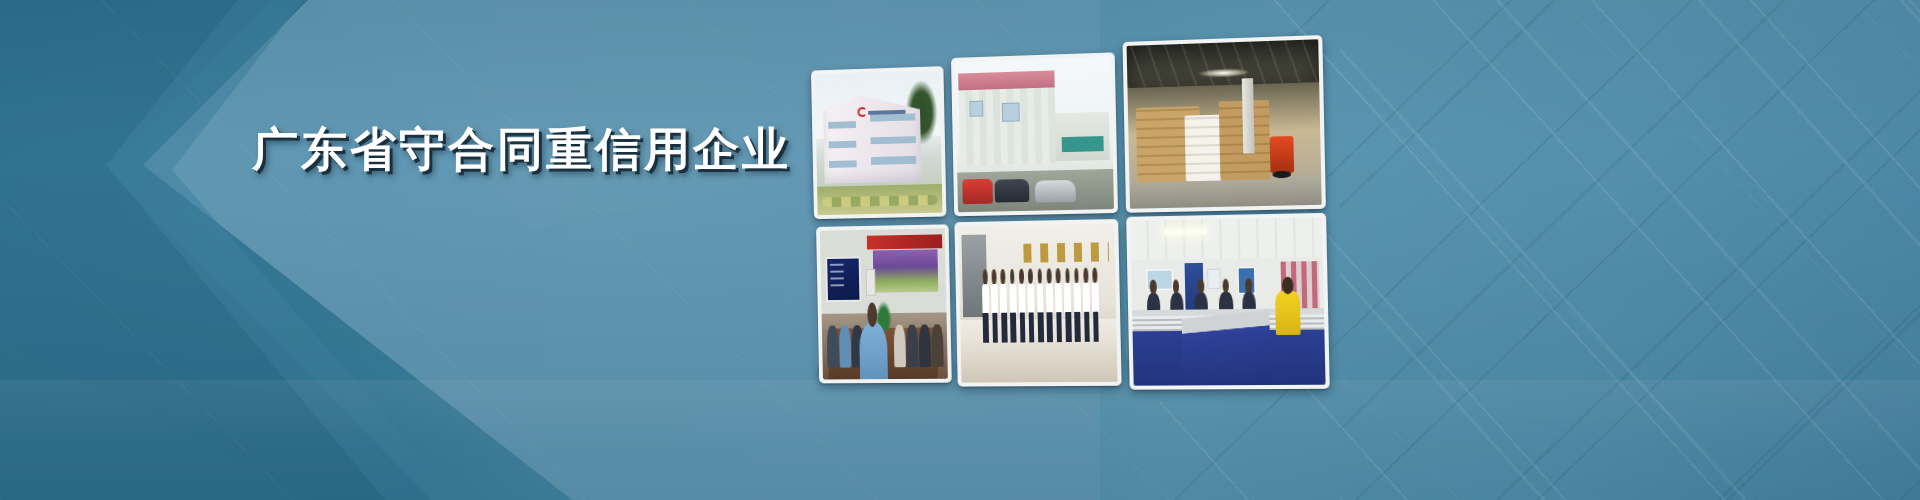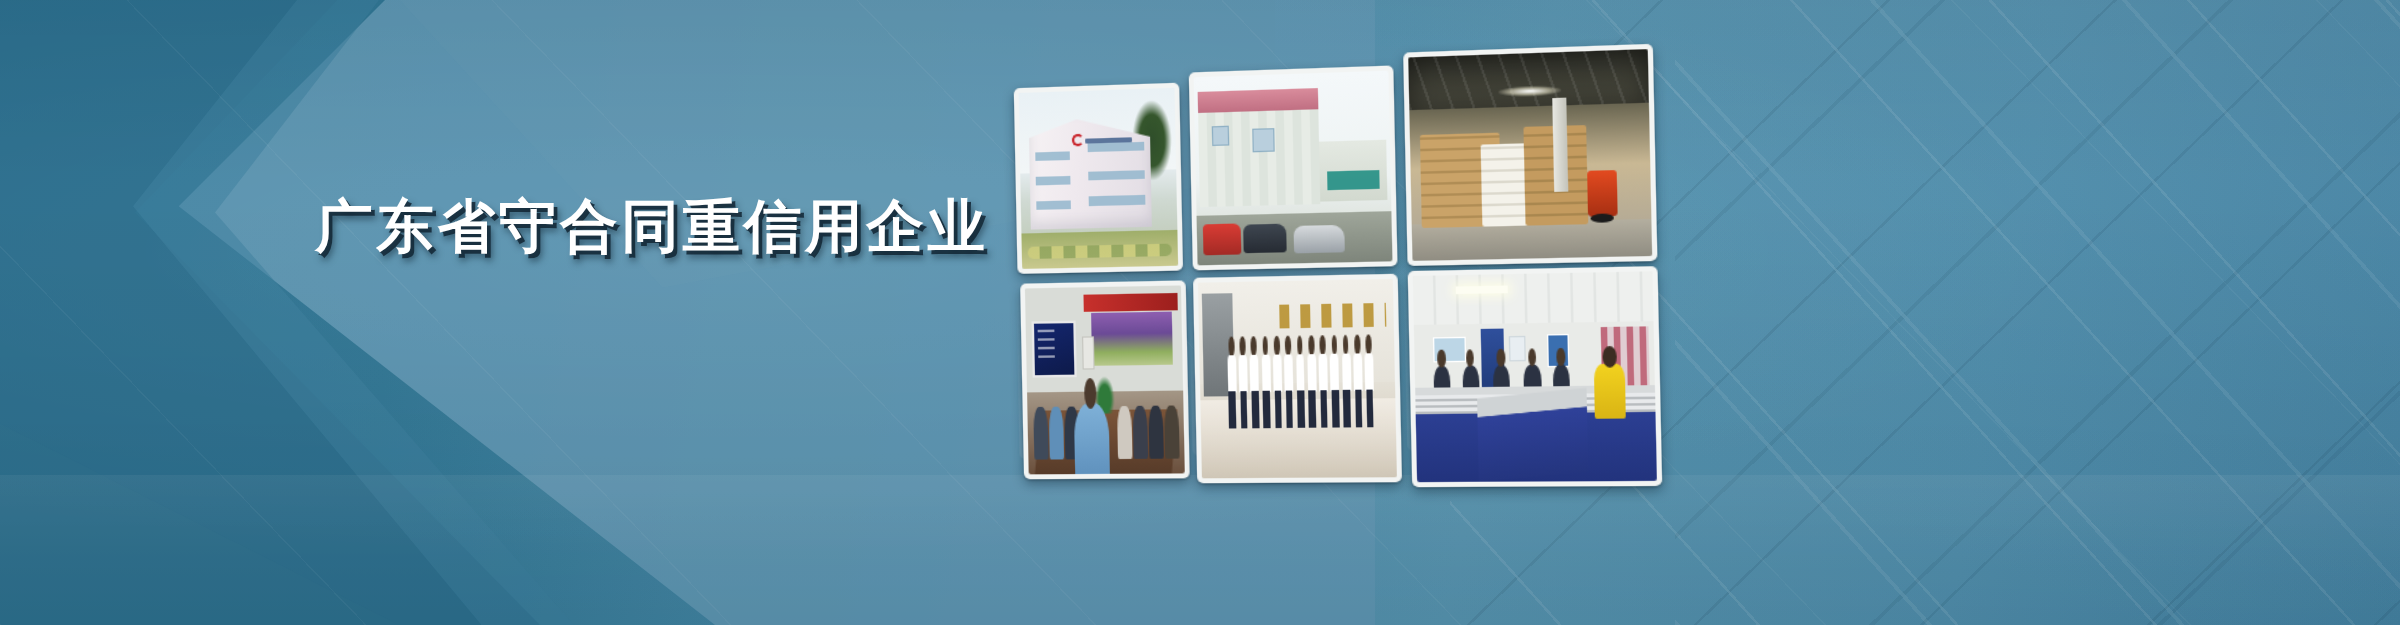--- a/index.html
+++ b/index.html
@@ -94,21 +94,20 @@
   .headline-wrap {
     position:absolute; left:252px; top:126px; z-index:6;
   }
   .headline {
     font-size:46px; line-height:1; font-weight:bold; color:#ffffff;
     letter-spacing:3px; white-space:nowrap;
     text-shadow:
       3px 3px 0 rgba(18,38,52,.85),
       4px 5px 6px rgba(10,28,40,.55);
     font-family:"DejaVu Sans","Liberation Sans",sans-serif;
-    margin-top:32px;
   }
 
   
   .collage {
     position:absolute; left:806px; top:44px; z-index:5;
     width:524px; height:320px;
     transform:perspective(1400px) rotateY(-7deg) rotateZ(-1.2deg);
     transform-style:preserve-3d;
   }
   .photo {

